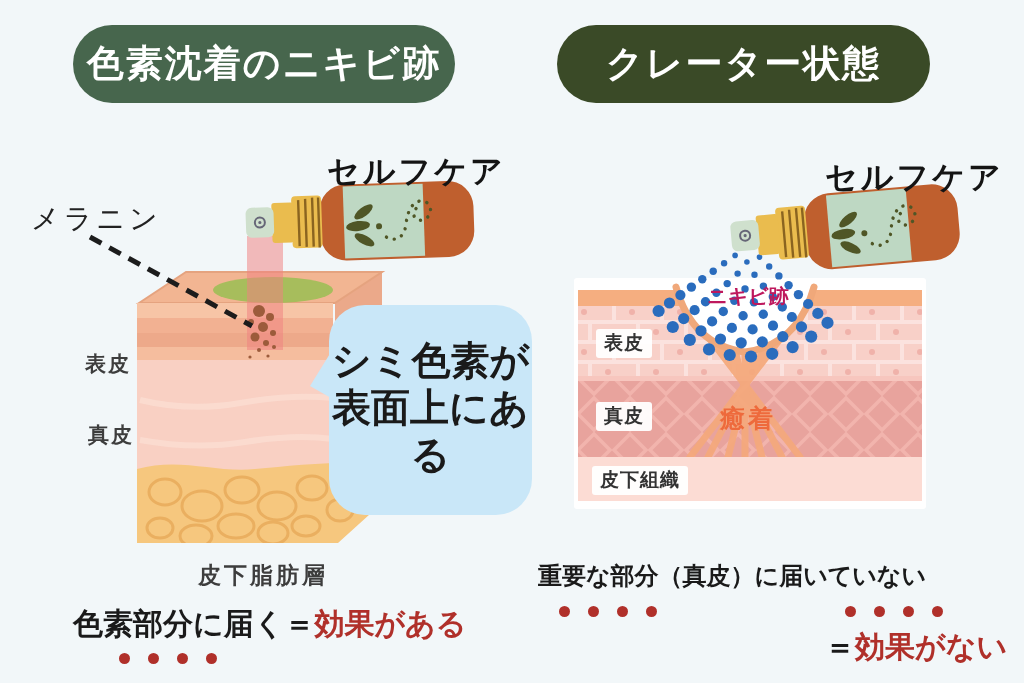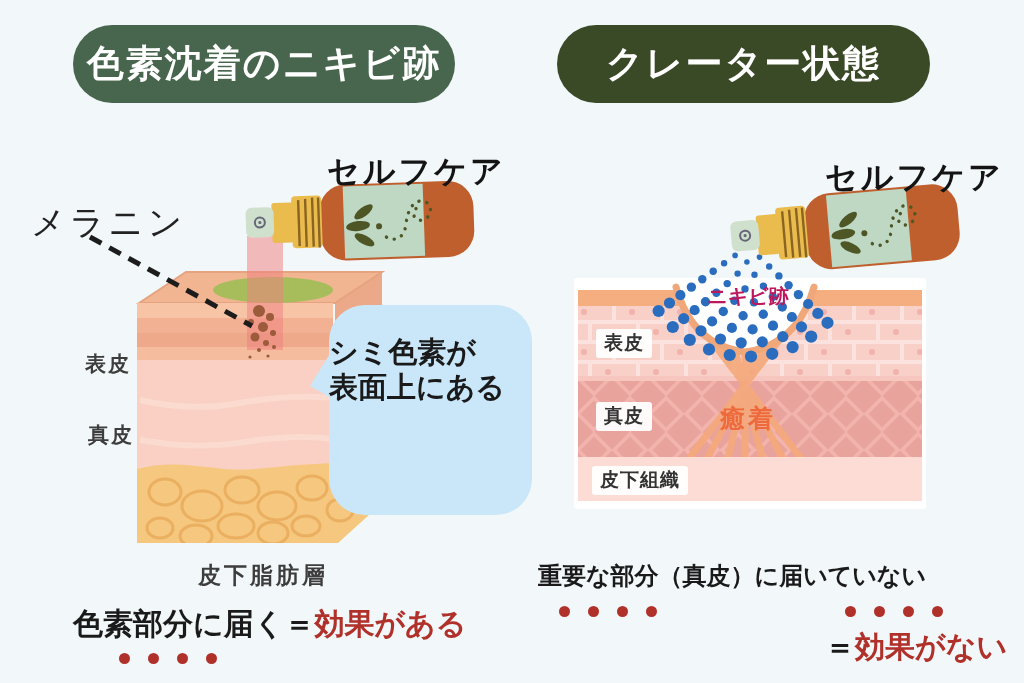--- a/index.html
+++ b/index.html
@@ -1,38 +1,38 @@
 <!DOCTYPE html>
 <html style="--c-background: #f2f7f9; --c-header_left_bg: #47664d; --c-header_right_bg: #3a4a27; --c-header_text: #ffffff; --c-accent_red: #b0302a; --c-adhesion_orange: #ee6a3c; --c-spray_blue: #2a6cbd; --c-beam_pink: #ef8080; --c-bubble_blue: #c9e7f8; --c-bottle_body: #bf5f2e; --c-bottle_label: #bed8c3; --c-bottle_cap: #eabc4e; --c-skin_surface: #f5ae80; --c-epidermis_pink: #f8d0c8; --c-dermis_rose: #e8a39d; --c-hypodermis_pink: #fcdcd4; --c-fat_yellow: #f6c77e; --c-melanin_brown: #9c5b3b; --c-spot_green: #a7bd5c;"><head>
 <meta charset="utf-8">
 <style>
   html,body{margin:0;padding:0;}
   .stage{
     position:relative; width:1024px; height:683px; overflow:hidden;
     background:var(--c-background,#f2f7f9);
-    font-family:Liberation Mono, monospace;
+    font-family:Liberation Sans, sans-serif;
     color:#1b1b1b;
   }
   svg.layer{position:absolute; left:0; top:0; z-index:1;}
   .txt{position:absolute; z-index:3; white-space:nowrap;}
   .header{
     position:absolute; z-index:3; top:25px; height:78px;
     display:flex; align-items:center; justify-content:center;
     border-radius:44px; color:#fff; font-size:37px; font-weight:700;
     letter-spacing:2px;
   }
   .header.left{left:73px; width:382px; background:var(--c-header_left_bg,#47664d);}
   .header.right{left:557px; width:373px; background:var(--c-header_right_bg,#3a4a27);}
   .selfcare{font-size:32px; font-weight:700; color:#141414; letter-spacing:3px;}
-  .melanin{font-size:34px; color:#222; letter-spacing:4px;}
+  .melanin{font-size:28px; color:#222; letter-spacing:4px;}
   .layer-label{font-size:21px; font-weight:600; color:#3d3d3d; letter-spacing:2px;}
   .fat-label{font-size:23px; font-weight:600; color:#3d3d3d; letter-spacing:3px;}
   .bubble-text{
     position:absolute; z-index:3; left:329px; top:338px; width:203px;
-    text-align:left; font-size:29px; font-weight:700; line-height:1.2; color:#1a1a1a;
+    text-align:center; font-size:39px; font-weight:700; line-height:1.2; color:#1a1a1a;
   }
   .caption{font-weight:700; font-size:30px; color:#1a1a1a;}
   .caption .red{color:var(--c-accent_red,#b0302a);}
   .caption-r1{font-weight:700; font-size:24px; color:#1a1a1a;}
   .dots{position:absolute; z-index:3; display:flex; gap:18px;}
   .dot{width:11px; height:11px; border-radius:50%; background:var(--c-accent_red,#b0302a);}
   .chip{
     position:absolute; z-index:3; background:rgba(255,255,255,.95);
     font-size:19px; font-weight:700; color:#333; padding:1px 8px 2px;
     border-radius:3px; letter-spacing:1px;

